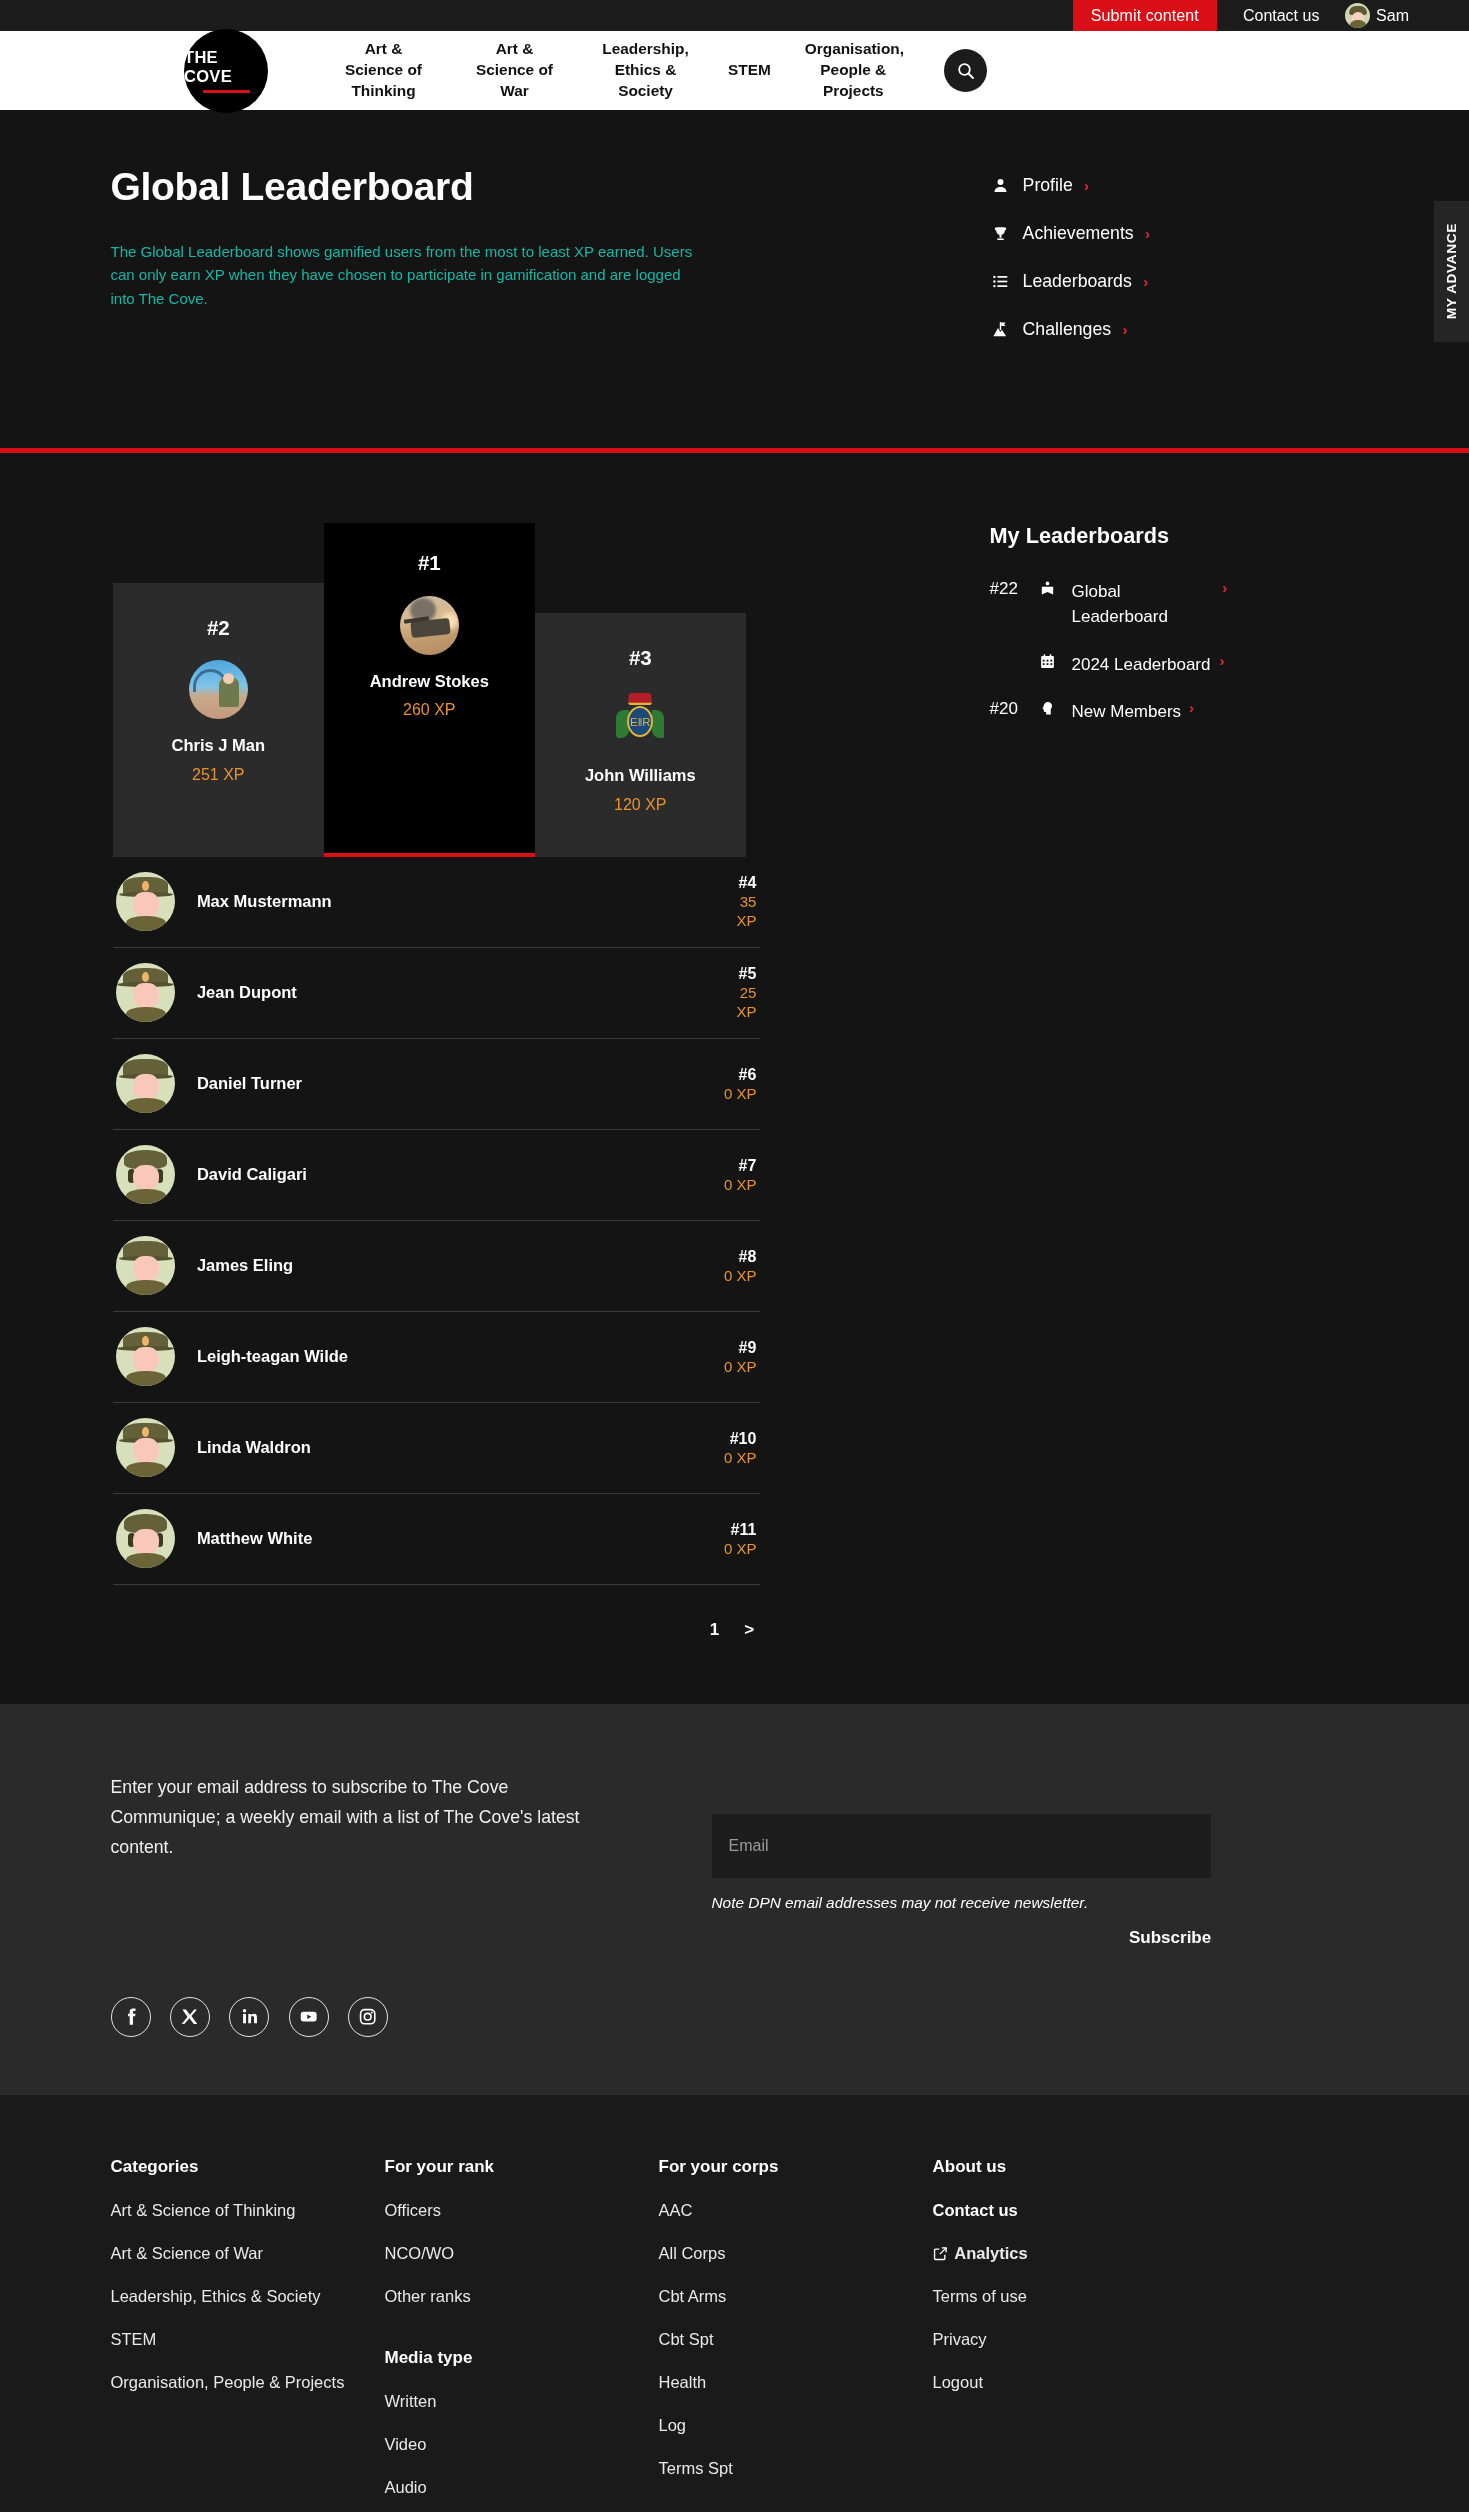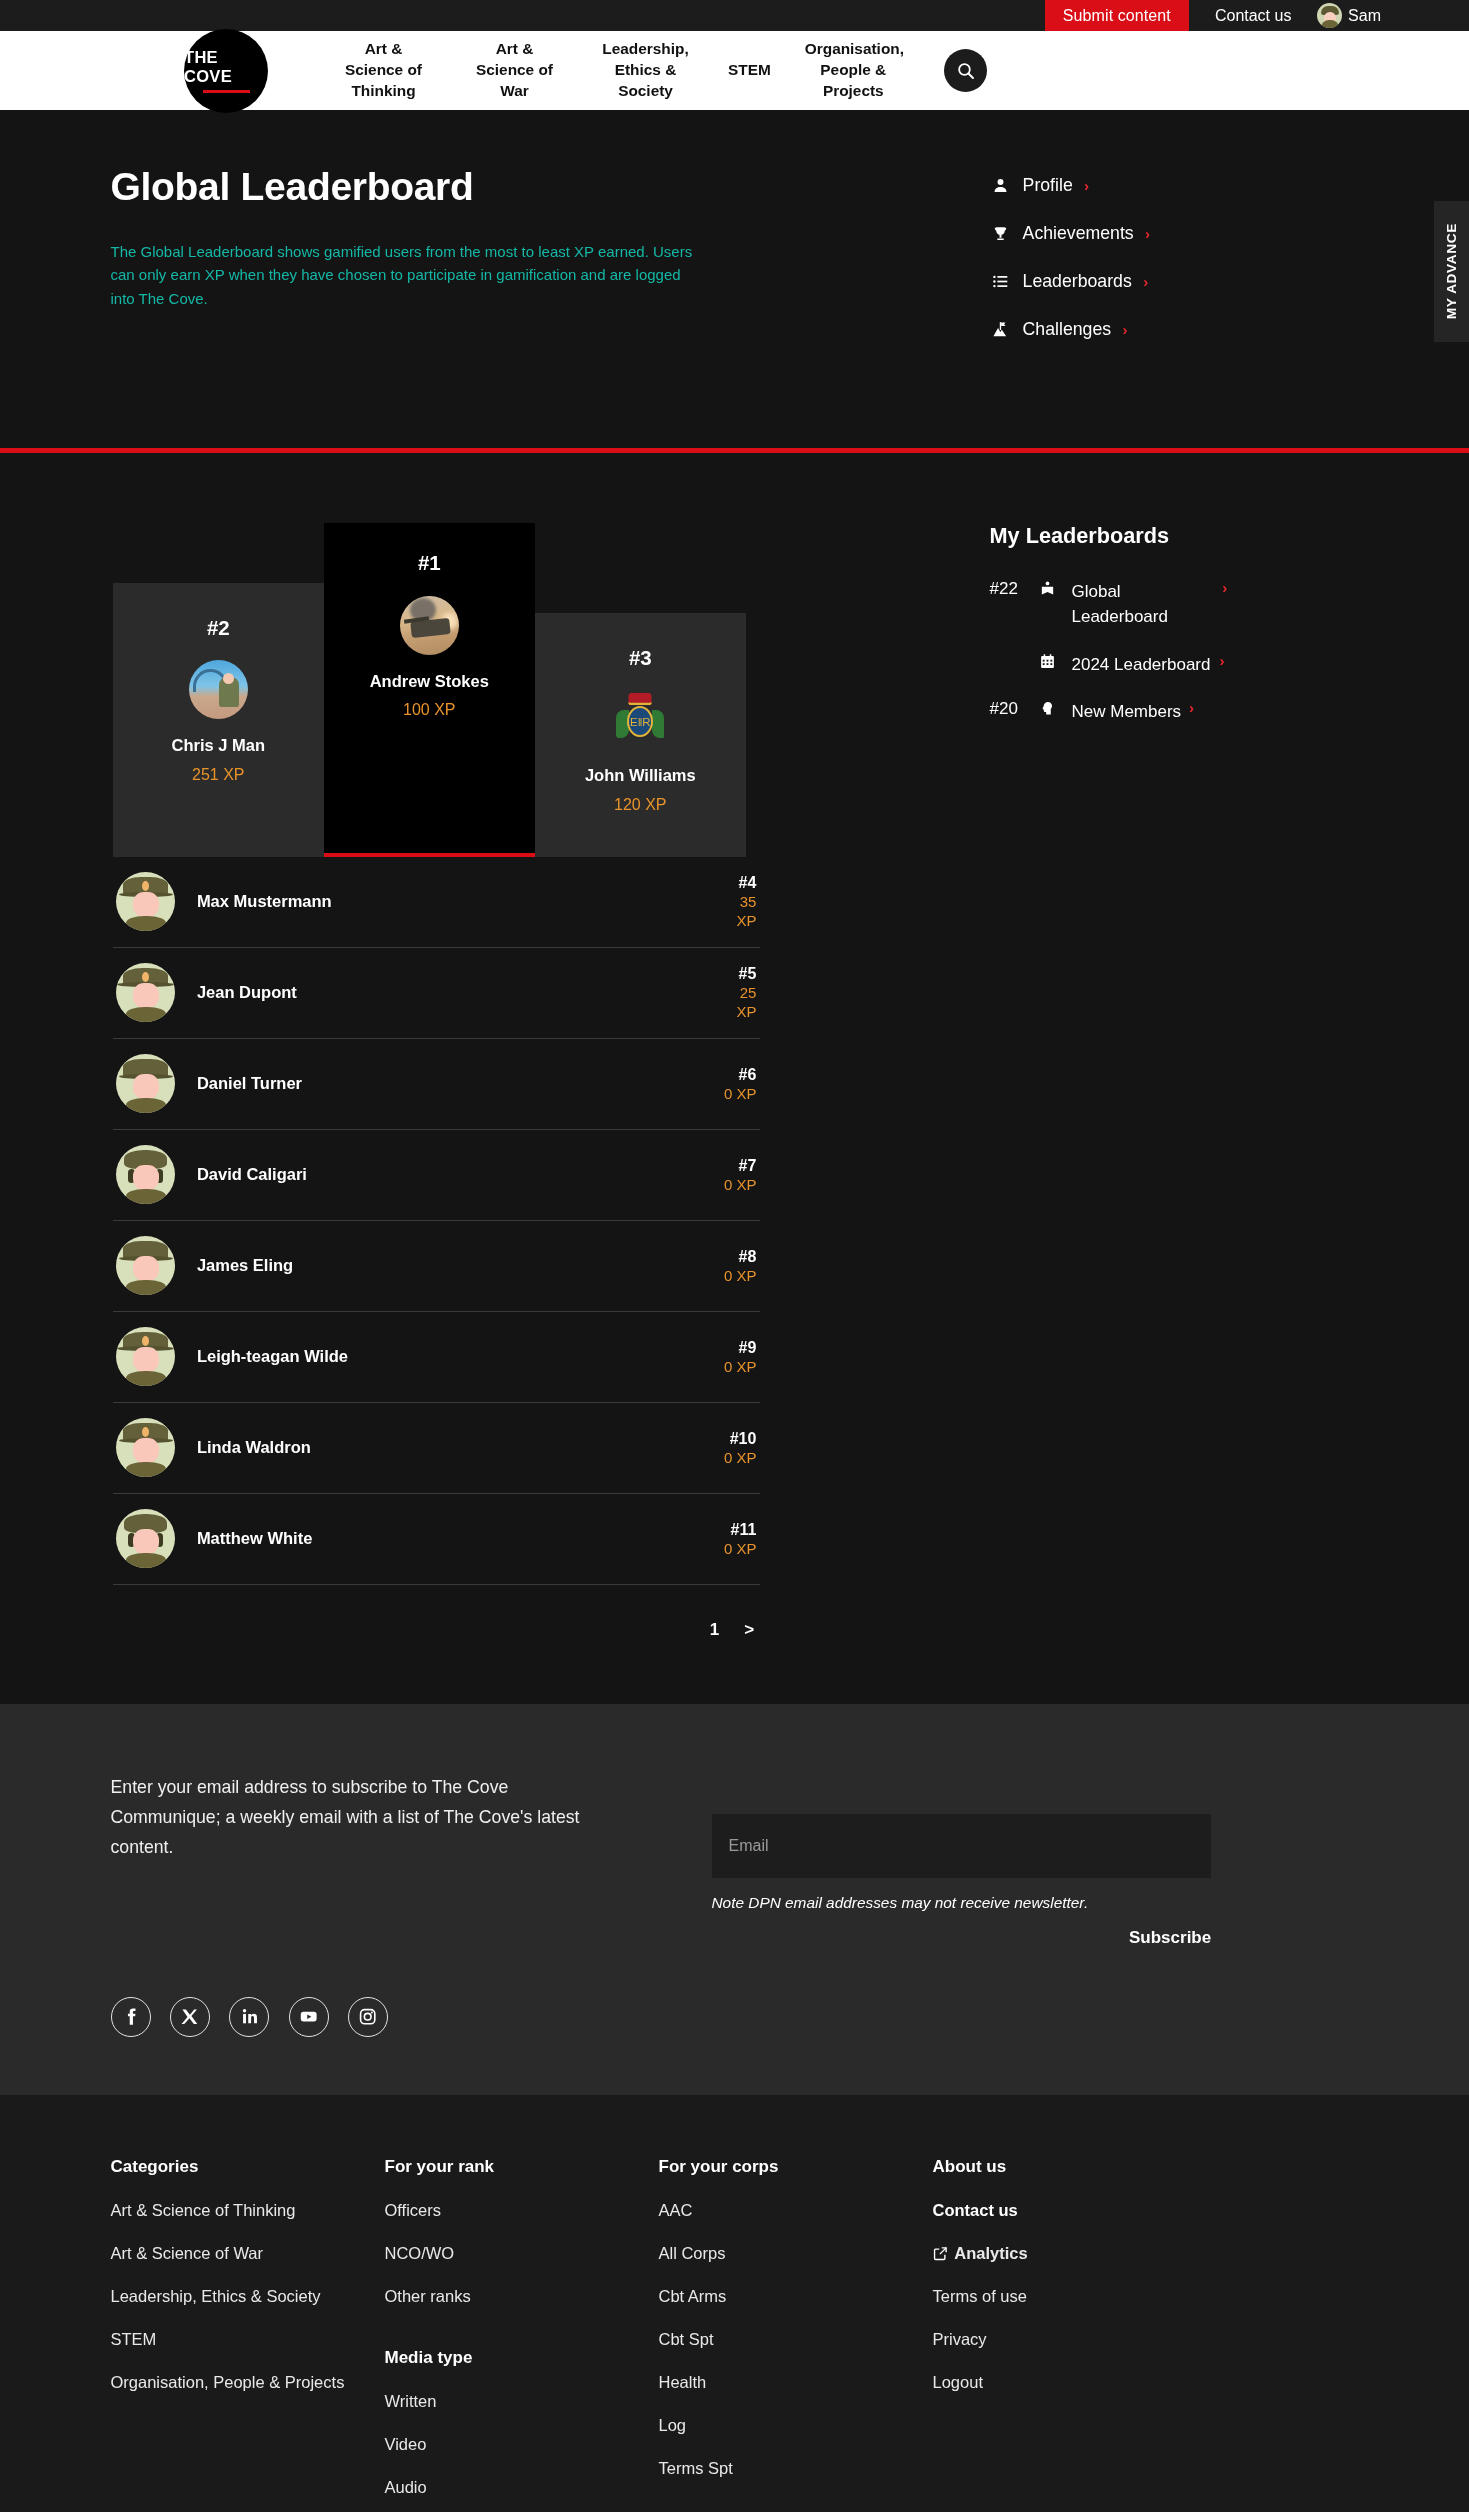--- a/index.html
+++ b/index.html
@@ -29,21 +29,21 @@
     padding: 0 18px;
     letter-spacing: 0.1px;
   }
   .util-contact {
     color: #fff; font-size: 16px;
     display: flex; align-items: center;
     padding: 0 26px;
   }
   .util-user {
     display: flex; align-items: center; gap: 5.7px;
-    padding-right: 88px; font-size: 16px;
+    padding-right: 60px; font-size: 16px;
   }
   .mini-avatar {
     width: 25px; height: 25px; border-radius: 50%;
     background: #cfd6b1; overflow: hidden; position: relative; flex: none;
   }
   .mini-avatar .hat { position:absolute; left:3.4px; top:2.8px; width:18px; height:9.7px; background:#5d5a33; border-radius:9px 9px 2.8px 2.8px;}
   .mini-avatar .face{ position:absolute; left:6.8px; top:9px; width:11.4px; height:12.5px; background:#f9cfc0; border-radius:5.7px 5.7px 5.7px 5.7px;}
   .mini-avatar .body{ position:absolute; left:3.4px; bottom:0; width:18px; height:8px; background:#6b6436; border-radius:9px 9px 0 0;}
 
   
@@ -367,21 +367,21 @@
 
             <div class="pod pod-1">
               <div class="pod-rank">#1</div>
               <div class="pod-avatar av-tank">
                 <div class="smoke"></div>
                   <div class="flare"></div>
                   <div class="hull"></div>
                   <div class="barrel"></div>
               </div>
               <div class="pod-name">Andrew Stokes</div>
-              <div class="pod-xp">100 XP</div>
+              <div class="pod-xp">260 XP</div>
             </div>
 
             <div class="pod pod-3">
               <div class="pod-rank">#3</div>
               <div class="pod-avatar av-crest">
                 <div class="laurelL"></div>
                   <div class="laurelR"></div>
                 <div class="crown"></div>
                   <div class="oval">E‖R</div>
               </div>

